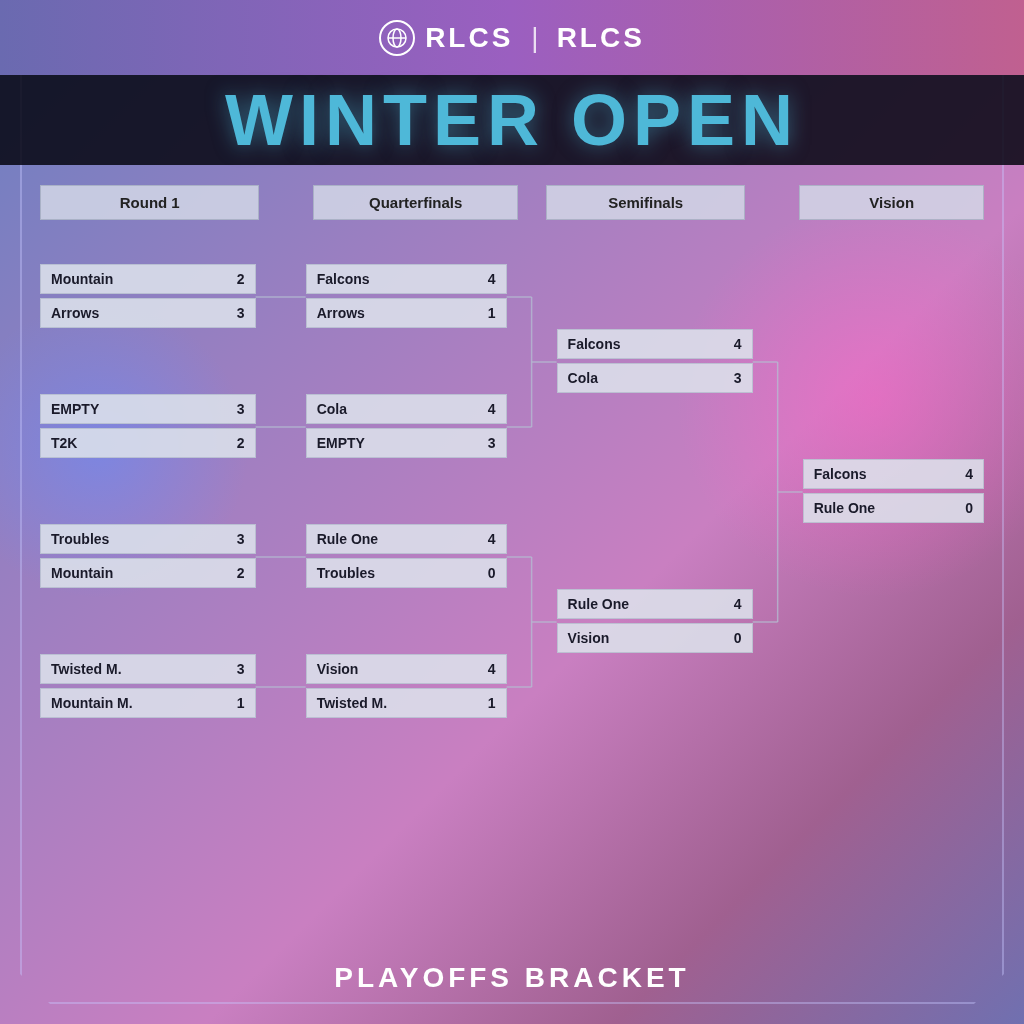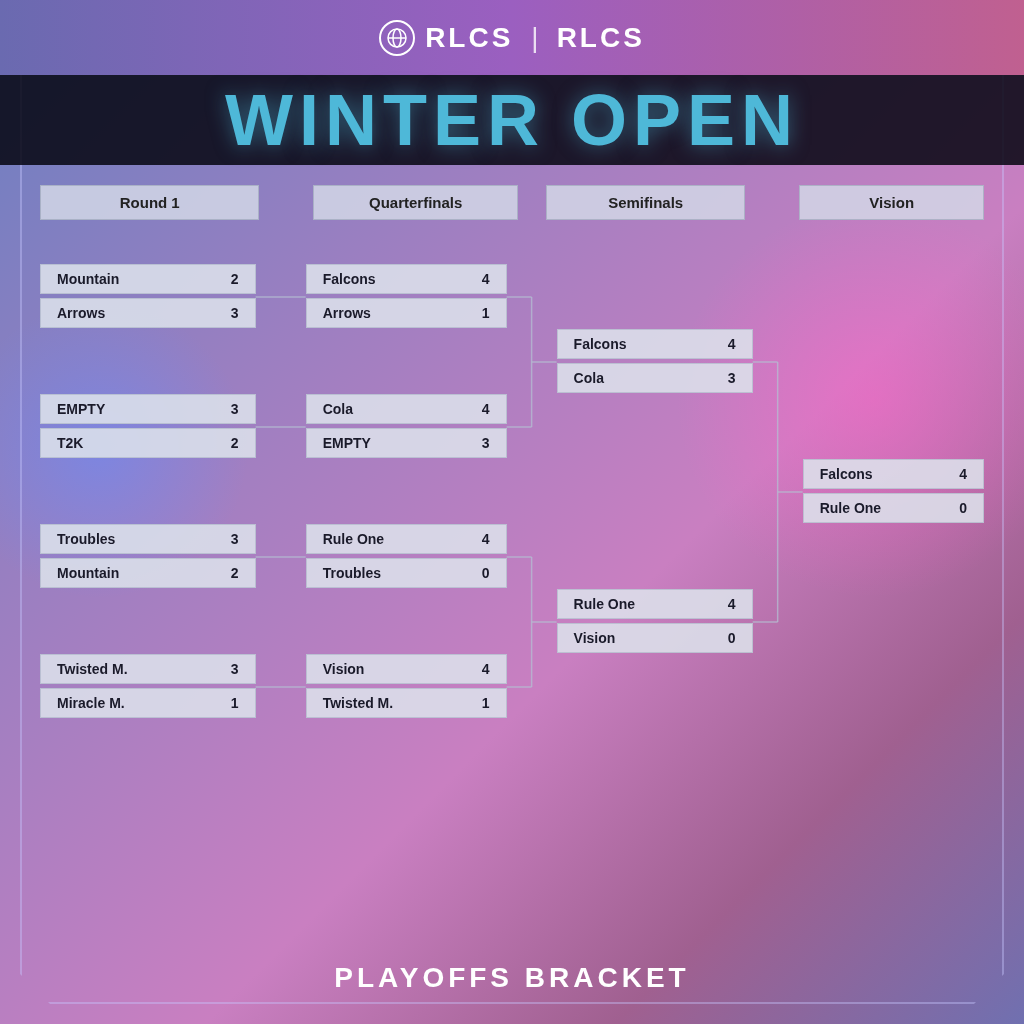--- a/index.html
+++ b/index.html
@@ -176,21 +176,21 @@
     .col-qf { width: 205px; margin-left: 50px; }
     .col-sf { width: 200px; margin-left: 50px; }
     .col-f  { width: 185px; margin-left: 50px; }
 
     .team-row {
       display: flex;
       flex-direction: row;
       align-items: center;
       background: rgba(220, 225, 235, 0.88);
       border: 1px solid rgba(160,170,190,0.5);
-      padding: 6px 16px;
+      padding: 6px 10px;
       margin-bottom: 2px;
       gap: 28px;
     }
 
     .team-name {
       flex: 1;
       font-size: 14px;
       font-weight: 600;
       color: #1a1a2a;
     }
@@ -330,21 +330,21 @@
             <span class="team-score">2</span>
           </div>
         </div>
 
         <div class="r1-match-group" id="r1m4">
           <div class="team-row">
             <span class="team-name">Twisted M.</span>
             <span class="team-score">3</span>
           </div>
           <div class="team-row">
-            <span class="team-name">Miracle M.</span>
+            <span class="team-name">Mountain M.</span>
             <span class="team-score">1</span>
           </div>
         </div>
       </div>
 
       <div class="col-qf qf-matches" id="qf-col">
 
         <div class="r1-match-group" id="qfm1">
           <div class="team-row">
             <span class="team-name">Falcons</span>

